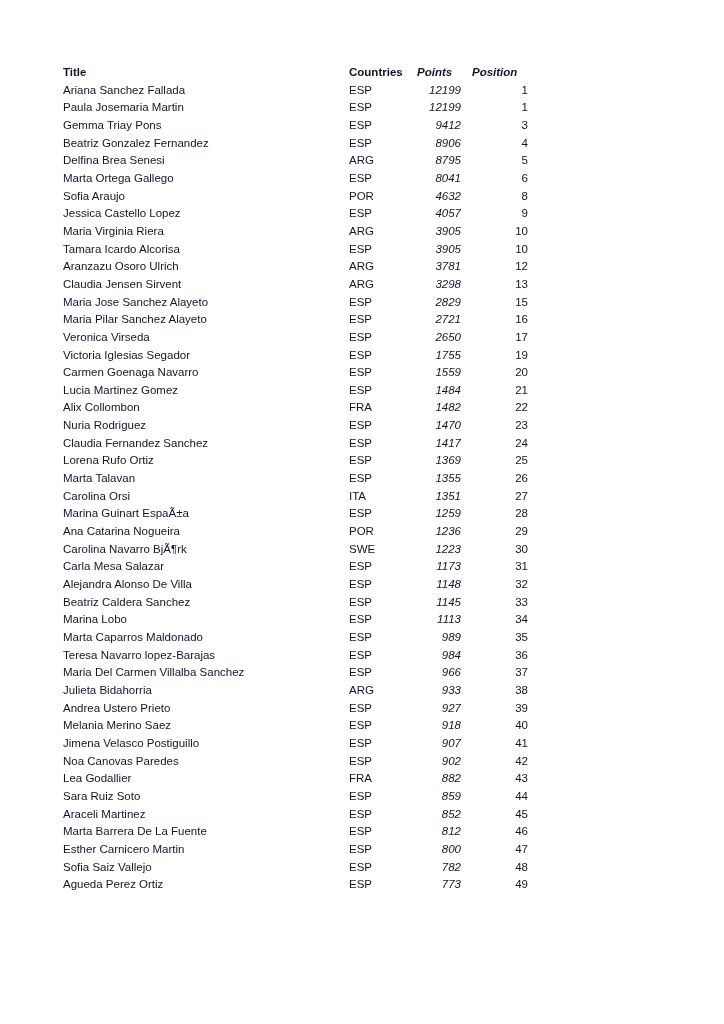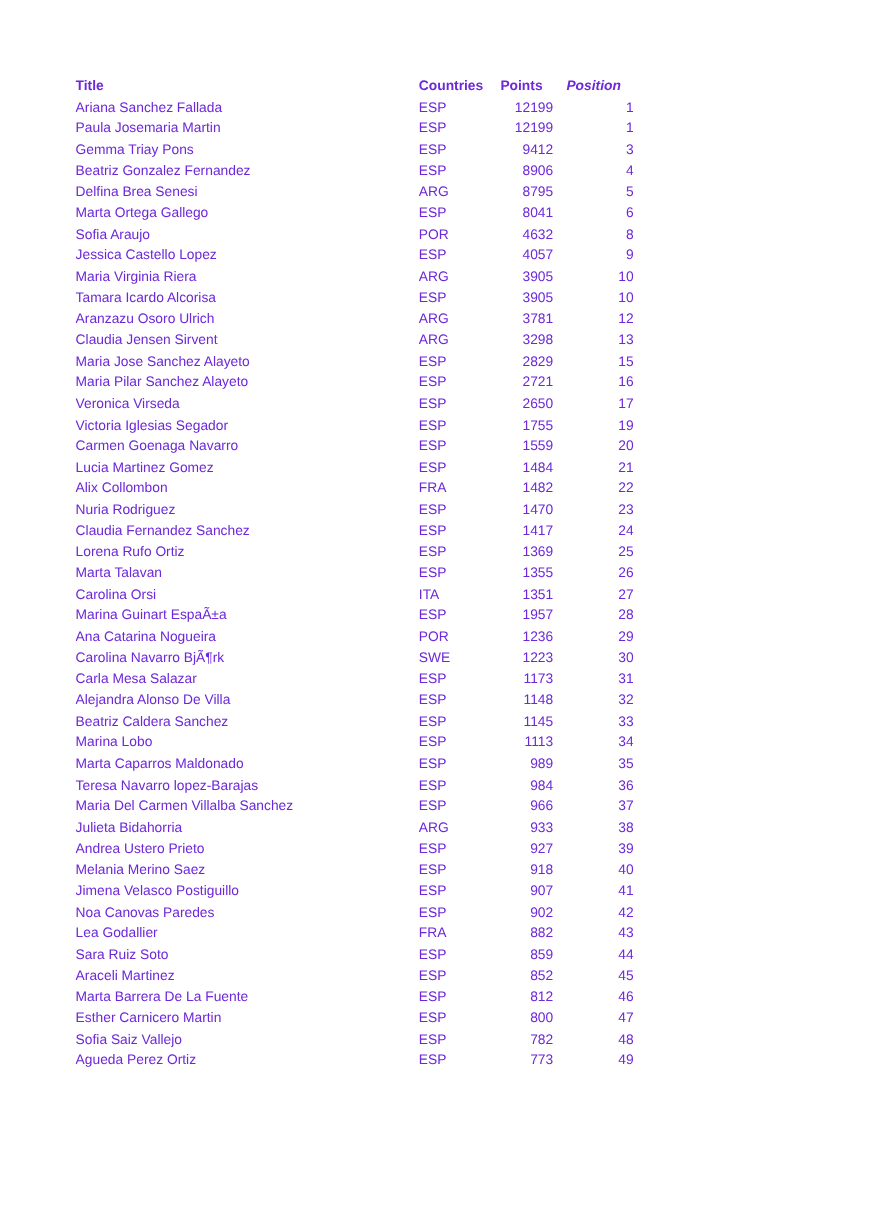--- a/index.html
+++ b/index.html
@@ -7,21 +7,21 @@
     padding: 0;
     background: #ffffff;
   }
   .page {
     position: relative;
     width: 724px;
     height: 1024px;
     background: #ffffff;
     overflow: hidden;
     font-family: "Liberation Sans", sans-serif;
-    color: #6d28d9;
+    color: #0f172a;
   }
   .ranking-table {
     position: absolute;
     left: 63px;
     top: 64px;
     border-collapse: collapse;
     table-layout: fixed;
     font-size: 11.5px;
   }
   .ranking-table th,
@@ -33,21 +33,21 @@
     overflow: hidden;
     font-weight: normal;
     vertical-align: middle;
   }
   .ranking-table thead th {
     font-weight: bold;
     text-align: left;
   }
   .col-title    { width: 286px; text-align: left; }
   .col-country  { width: 62px;  text-align: left; }
-  .col-points   { width: 44px;  text-align: right; }
+  .col-points   { width: 44px;  text-align: right; font-style: italic; }
   .col-position { width: 56px;  text-align: right; }
   thead .col-points   { text-align: left; padding-left: 6px; }
   thead .col-position { text-align: left; padding-left: 11px; font-style: italic; }
 </style>
 </head>
 <body>
 
 <div class="page">
   <table class="ranking-table">
     <thead>
@@ -199,21 +199,21 @@
         </tr>
         <tr>
           <td class="col-title">Carolina Orsi</td>
           <td class="col-country">ITA</td>
           <td class="col-points">1351</td>
           <td class="col-position">27</td>
         </tr>
         <tr>
           <td class="col-title">Marina Guinart EspaÃ±a</td>
           <td class="col-country">ESP</td>
-          <td class="col-points">1957</td>
+          <td class="col-points">1259</td>
           <td class="col-position">28</td>
         </tr>
         <tr>
           <td class="col-title">Ana Catarina Nogueira</td>
           <td class="col-country">POR</td>
           <td class="col-points">1236</td>
           <td class="col-position">29</td>
         </tr>
         <tr>
           <td class="col-title">Carolina Navarro BjÃ¶rk</td>

